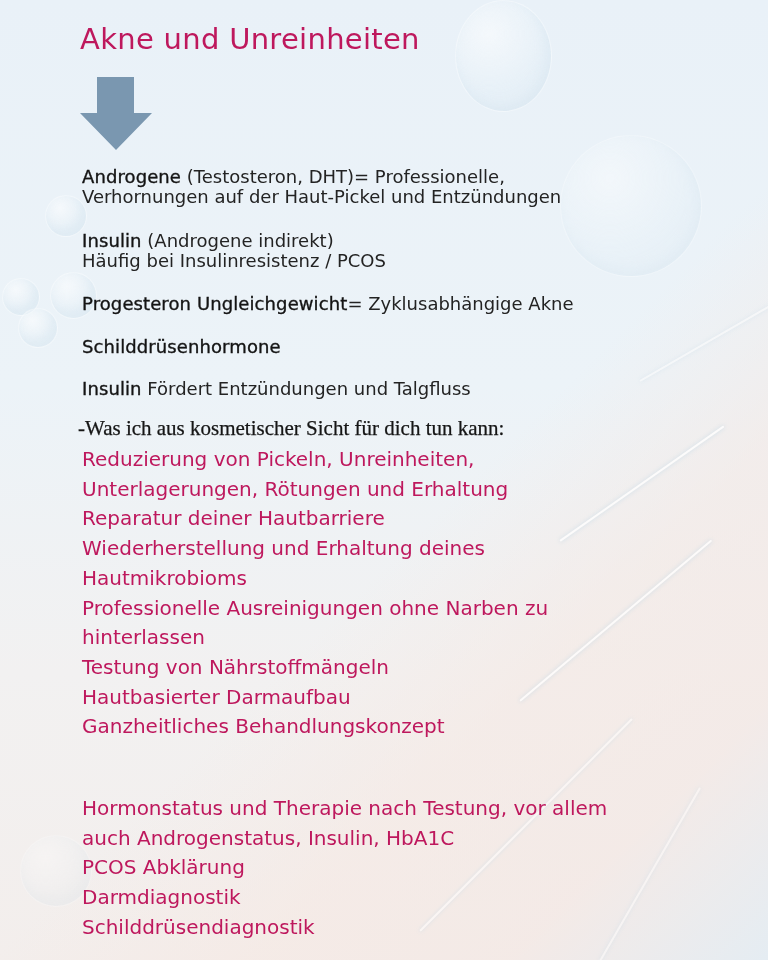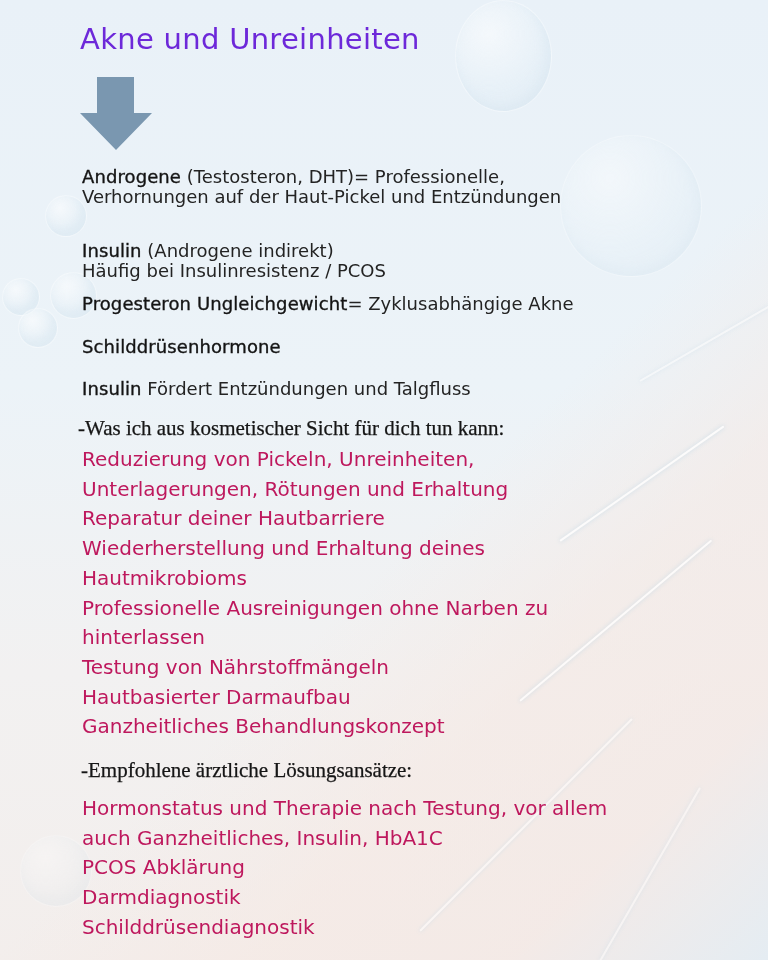--- a/index.html
+++ b/index.html
@@ -20,21 +20,21 @@
   }
   .streak {
     position: absolute; height: 2px; background: rgba(255,255,255,0.75);
     transform-origin: left center; border-radius: 2px;
     box-shadow: 0 0 4px rgba(190,215,230,0.8);
   }
   .content { position: absolute; left: 0; top: 0; width: 768px; height: 960px; }
 
   .title {
     position: absolute; left: 80px; top: 22px;
-    font-size: 29px; letter-spacing: 0.3px; color: #6d28d9; font-weight: normal;
+    font-size: 29px; letter-spacing: 0.3px; color: #be185d; font-weight: normal;
     white-space: nowrap;
   }
   .arrow { position: absolute; left: 80px; top: 77px; width: 72px; height: 73px; }
 
   .block { position: absolute; left: 82px; font-size: 18px; line-height: 20px; color: #232323; white-space: nowrap; }
   .block .b { color: #141414; font-weight: normal; letter-spacing: 0.1px; -webkit-text-stroke: 0.35px #141414; }
 
   .section-head {
     position: absolute; left: 78px; font-size: 21px; color: #161616; white-space: nowrap; font-family: Liberation Serif, serif;
     -webkit-text-stroke: 0.25px #161616;
@@ -65,21 +65,21 @@
 
   <svg class="arrow" viewBox="0 0 72 73">
     <polygon points="17,0 54,0 54,36 72,36 36,73 0,36 17,36" fill="#7a97b0"></polygon>
   </svg>
 
   <div class="block" style="top:167px;">
     <div><span class="b">Androgene</span><span> (Testosteron, DHT)= Professionelle,</span></div>
     <div>Verhornungen auf der Haut-Pickel und Entzündungen</div>
   </div>
 
-  <div class="block" style="top:241px;">
+  <div class="block" style="top:231px;">
     <div><span class="b">Insulin</span><span> (Androgene indirekt)</span></div>
     <div>Häufig bei Insulinresistenz / PCOS</div>
   </div>
 
   <div class="block" style="top:294px;">
     <span class="b">Progesteron Ungleichgewicht</span><span>= Zyklusabhängige Akne</span>
   </div>
 
   <div class="block" style="top:337px;">
     <span class="b">Schilddrüsenhormone</span><span></span>
@@ -96,21 +96,20 @@
     <li>Reparatur deiner Hautbarriere</li>
     <li>Wiederherstellung und Erhaltung deines</li>
     <li>Hautmikrobioms</li>
     <li>Professionelle Ausreinigungen ohne Narben zu</li>
     <li>hinterlassen</li>
     <li>Testung von Nährstoffmängeln</li>
     <li>Hautbasierter Darmaufbau</li>
     <li>Ganzheitliches Behandlungskonzept</li>
   </ul>
 
-  <div class="section-head" style="top:758px;left:81px;">-Empfohlene ärztliche Lösungsansätze:</div>
   <ul class="list" style="top:794px;">
     <li>Hormonstatus und Therapie nach Testung, vor allem</li>
-    <li>auch Ganzheitliches, Insulin, HbA1C</li>
+    <li>auch Androgenstatus, Insulin, HbA1C</li>
     <li>PCOS Abklärung</li>
     <li>Darmdiagnostik</li>
     <li>Schilddrüsendiagnostik</li>
   </ul>
 </div>
 
 </body></html>

